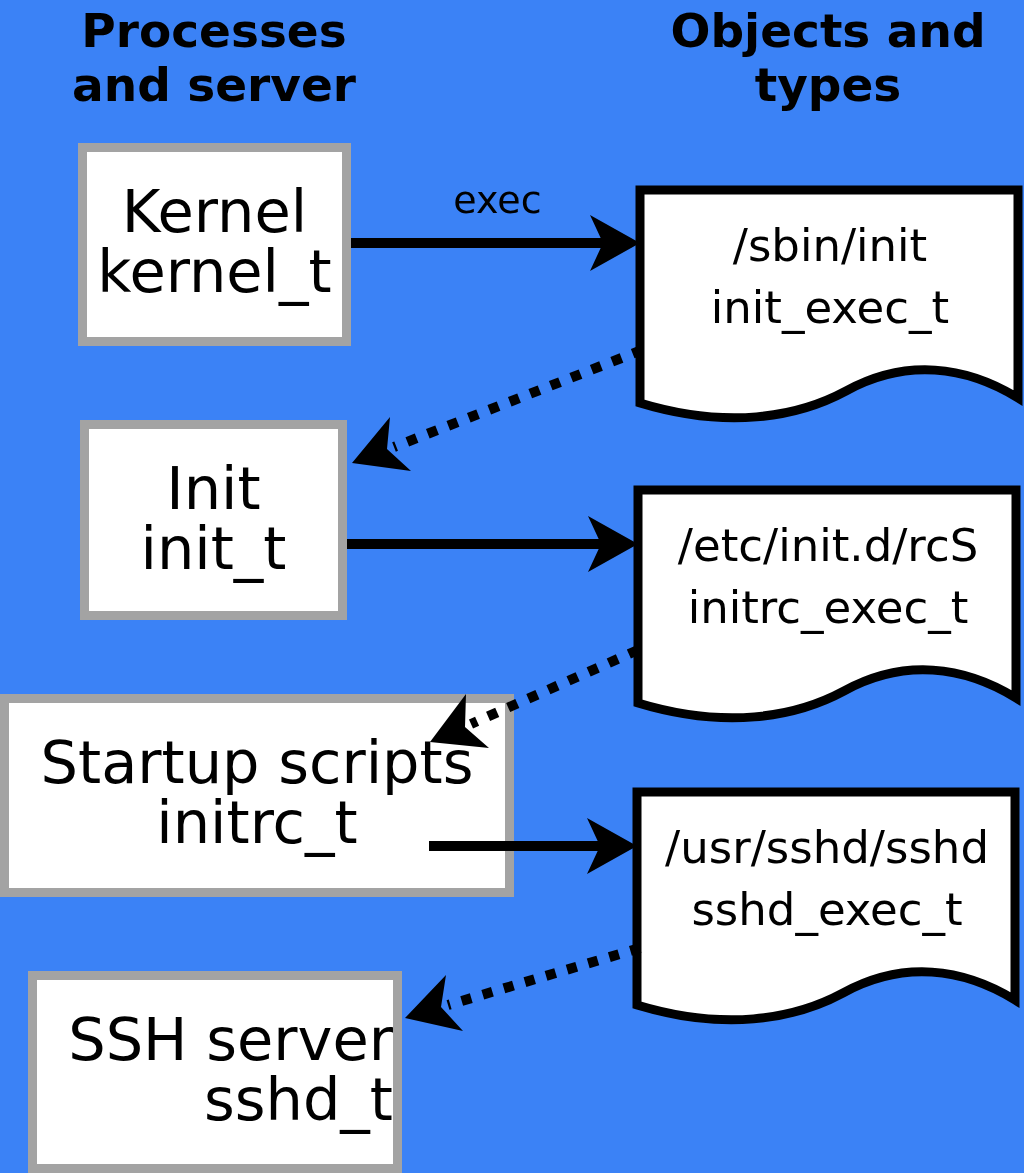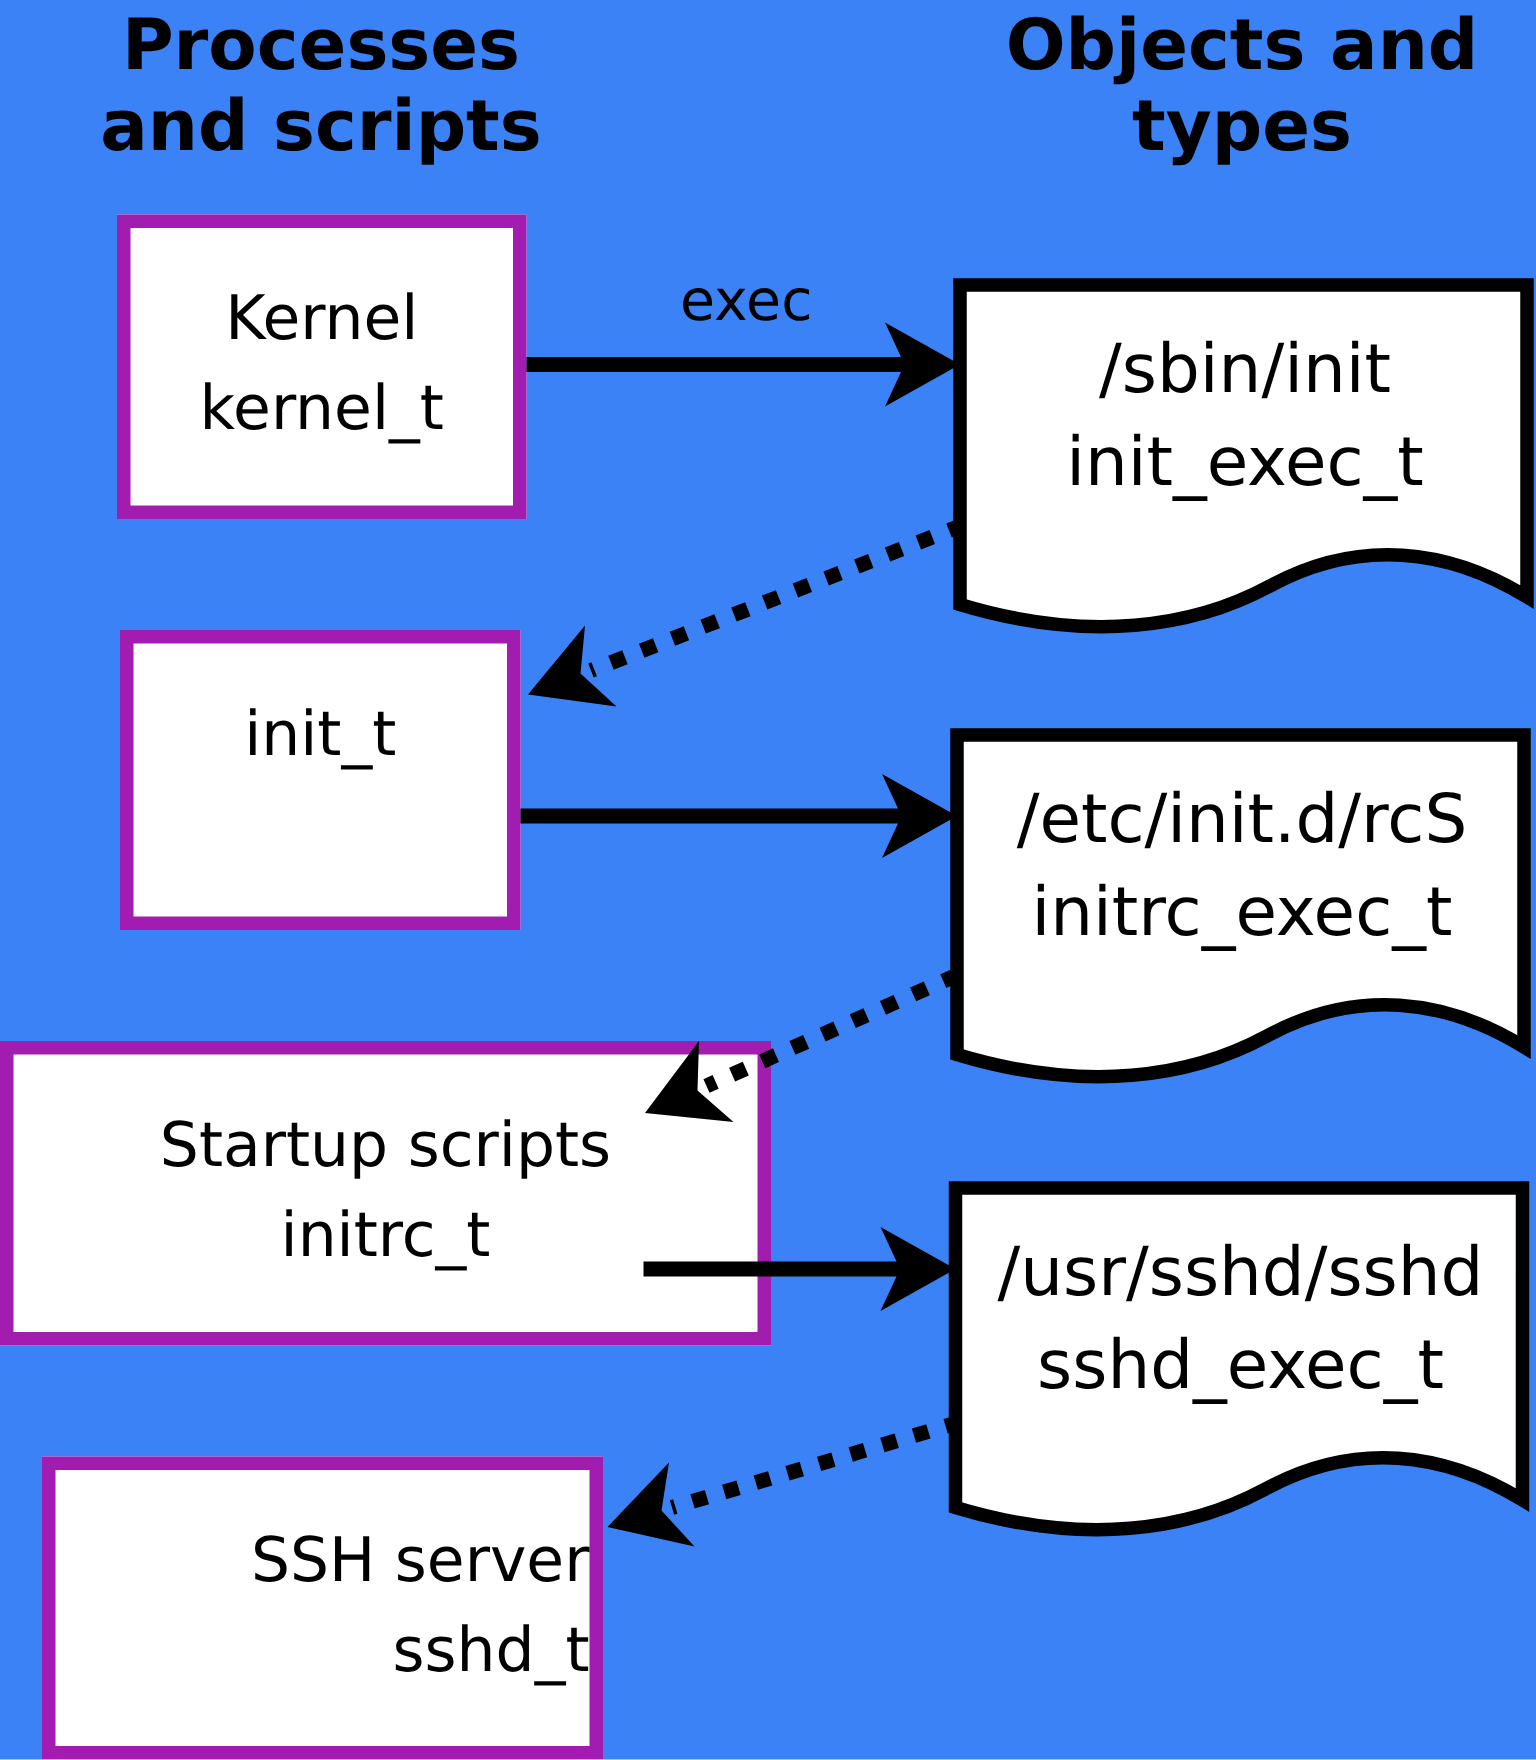--- a/index.html
+++ b/index.html
@@ -17,24 +17,24 @@
     font-weight:bold;
     font-size:47px;
     line-height:54px;
     letter-spacing:0px;
   }
   .hdr-left{left:14px;top:4px;width:400px;}
   .hdr-right{left:628px;top:4px;width:400px;}
   .pbox{
     position:absolute;
     box-sizing:border-box;
-    border:9px solid #a21caf;
+    border:9px solid #a3a3a3;
     background:#fff;
     text-align:center;
-    font-size:41px;
+    font-size:59px;
     line-height:60px;
     padding-top:30px;
   }
   .pbox-kernel {left:78px; top:143px;width:273px;height:203px;}
   .pbox-init   {left:80px; top:420px;width:267px;height:200px;}
   .pbox-initrc {left:0px;  top:694px;width:514px;height:203px;}
   .pbox-sshd   {left:28px; top:971px;width:374px;height:202px;text-align:right;}
   .docnode{
     position:absolute;
     width:442px;height:262px;
@@ -64,32 +64,33 @@
   .arrows line.dotted{stroke-dasharray:10 12;}
   .arrows polygon{fill:#000;stroke:none;}
 </style>
 </head>
 <body>
 
 <div class="canvas">
 
   <div class="hdr hdr-left">
     <div>Processes</div>
-    <div>and scripts</div>
+    <div>and server</div>
   </div>
   <div class="hdr hdr-right">
     <div>Objects and</div>
     <div>types</div>
   </div>
 
   <div class="pbox pbox-kernel">
     <div>Kernel</div>
     <div>kernel_t</div>
   </div>
   <div class="pbox pbox-init">
+    <div>Init</div>
     <div>init_t</div>
   </div>
   <div class="pbox pbox-initrc">
     <div>Startup scripts</div>
     <div>initrc_t</div>
   </div>
   <div class="pbox pbox-sshd">
     <div>SSH server</div>
     <div>sshd_t</div>
   </div>

